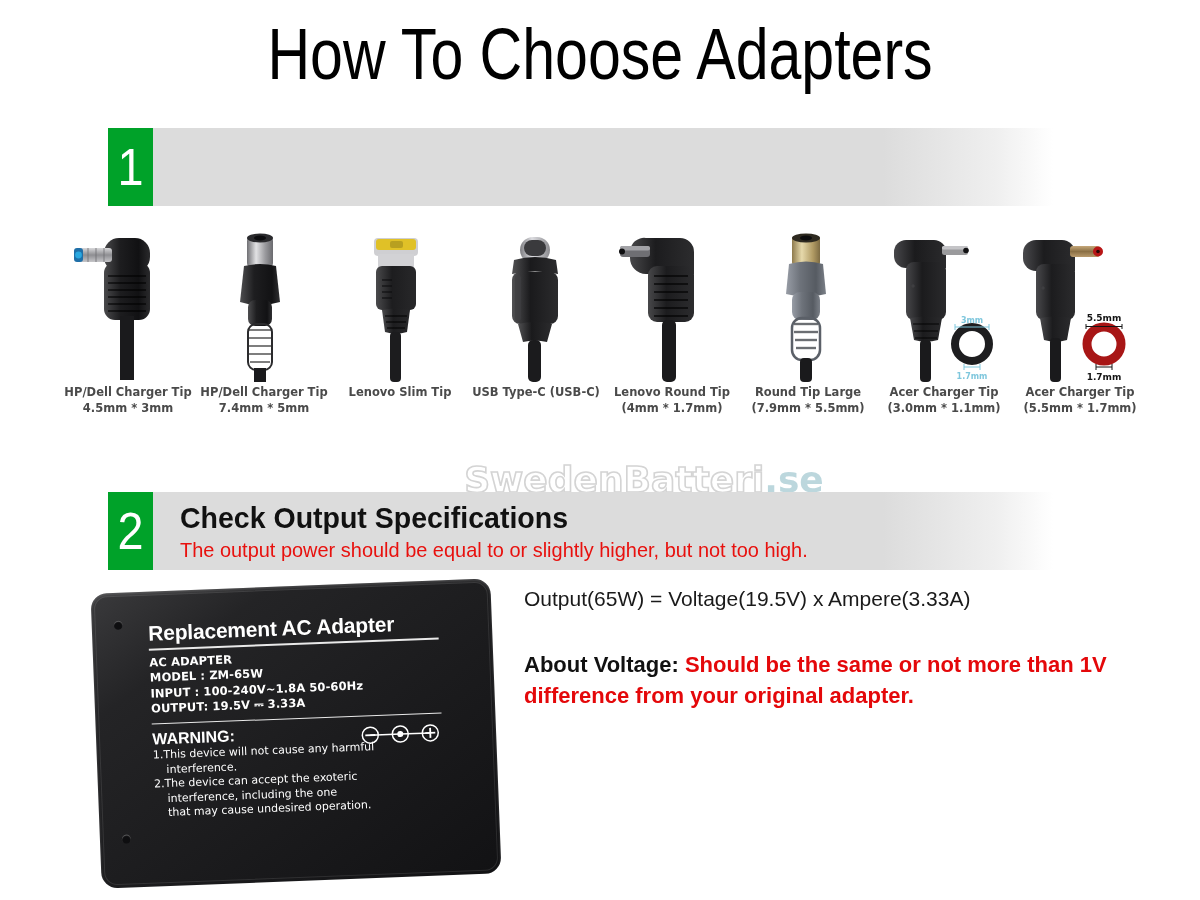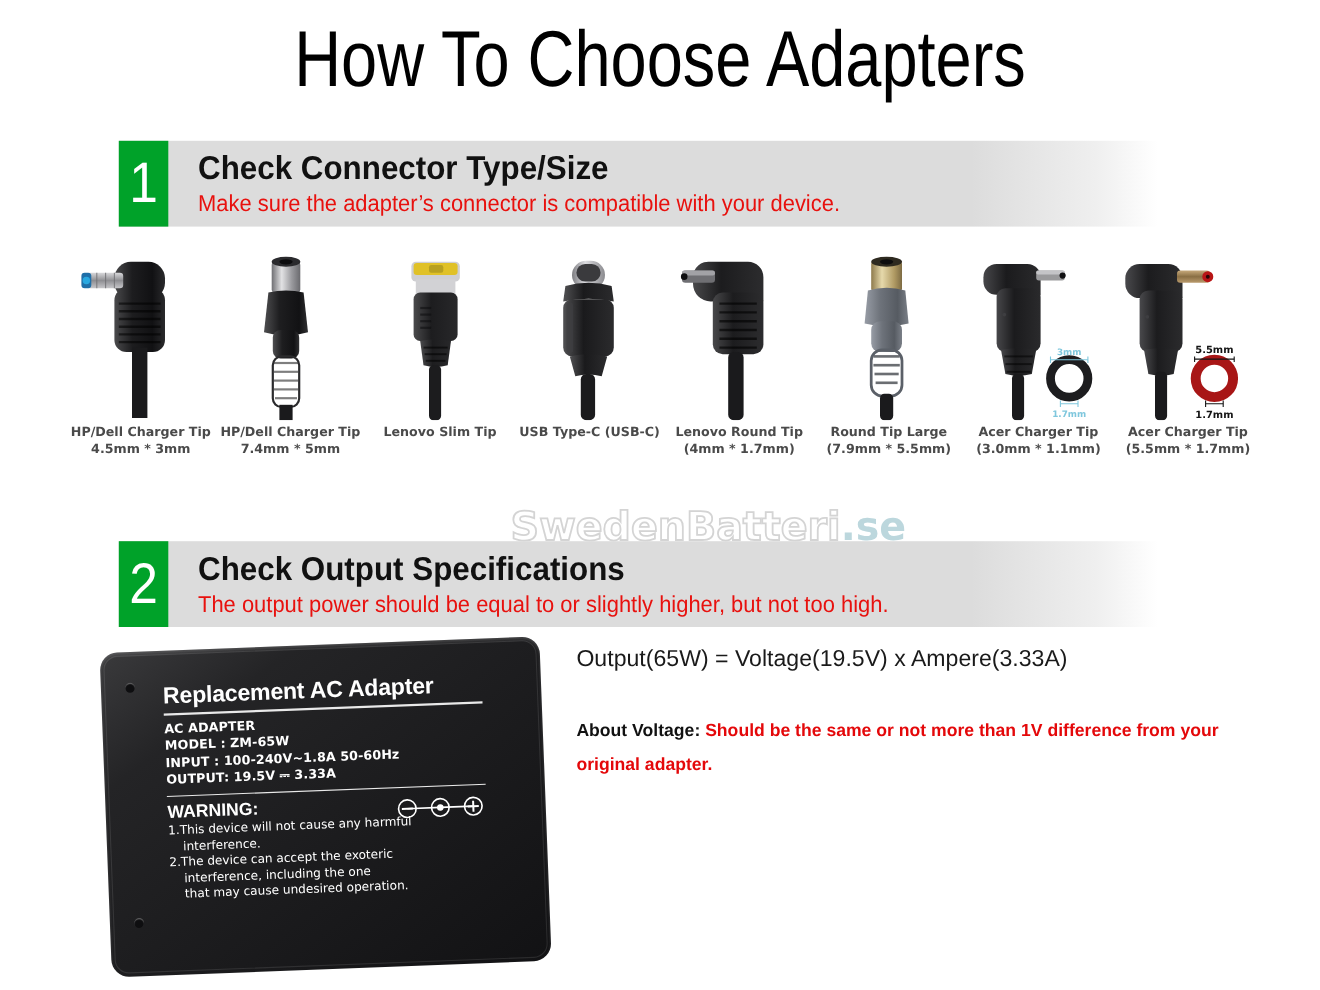--- a/index.html
+++ b/index.html
@@ -104,39 +104,35 @@
   .lbl-w{font-size:11px;line-height:14.5px;
     font-family:"DejaVu Sans","Liberation Sans",sans-serif;}
   .lbl-w .ind{padding-left:13px;display:block;}
 
   
   .specs{position:absolute;left:524px;top:586px;width:640px;}
   .spec-eq{
     font-size:21px;line-height:26px;color:#1a1a1a;margin-bottom:37px;
     font-family:"Liberation Sans","DejaVu Sans",sans-serif;
   }
-  .spec-p{font-size:16px;line-height:31px;margin-bottom:19px;font-weight:bold;
+  .spec-p{font-size:22px;line-height:31px;margin-bottom:19px;font-weight:bold;
     font-family:"Liberation Sans","DejaVu Sans",sans-serif;}
   .spec-p .k{color:#111;}
   .spec-p .v{color:#e4080a;}
 </style>
 </head>
 <body>
 
 <div id="page">
 
   <div class="title">How To Choose Adapters</div>
 
   <div class="step-band" style="left:108px;top:128px;width:945px;">
     <div class="bandbg"></div>
     <div class="numbox">1</div>
-    <div class="steptext">
-      <div class="step-h">Check Connector Type/Size</div>
-      <div class="step-s">Make sure the adapter’s connector is compatible with your device.</div>
-    </div>
   </div>
 
   <div class="conn-row">
 
     <div class="conn" style="left:0px;">
       <div class="art">
         <svg width="136" height="150" viewBox="0 0 136 150">
           <defs>
             <linearGradient id="blk1" x1="0" y1="0" x2="1" y2="0">
               <stop offset="0" stop-color="#4a4a4c"></stop>

